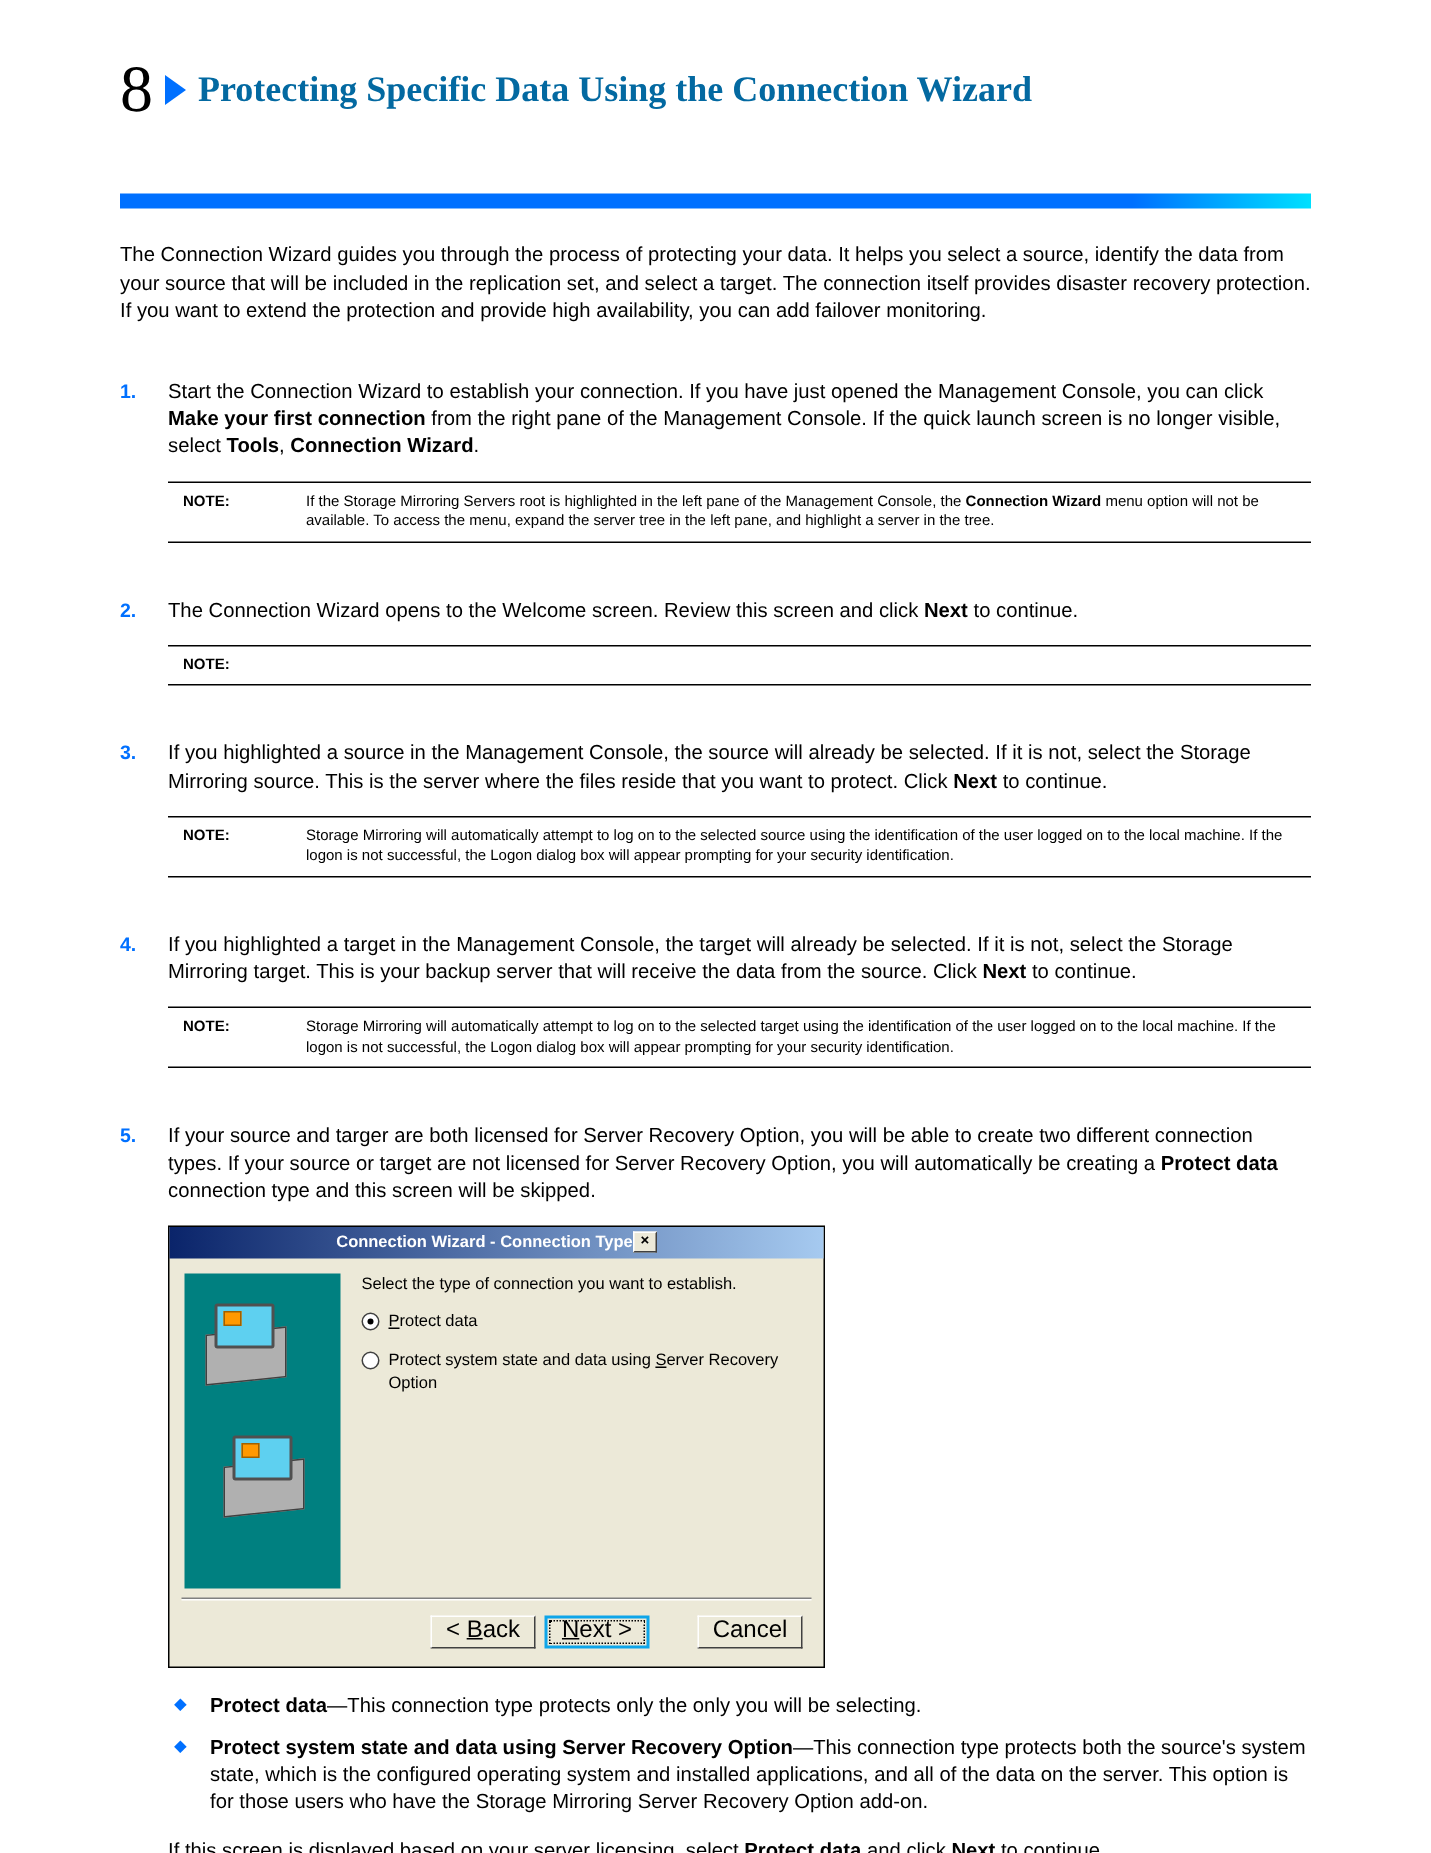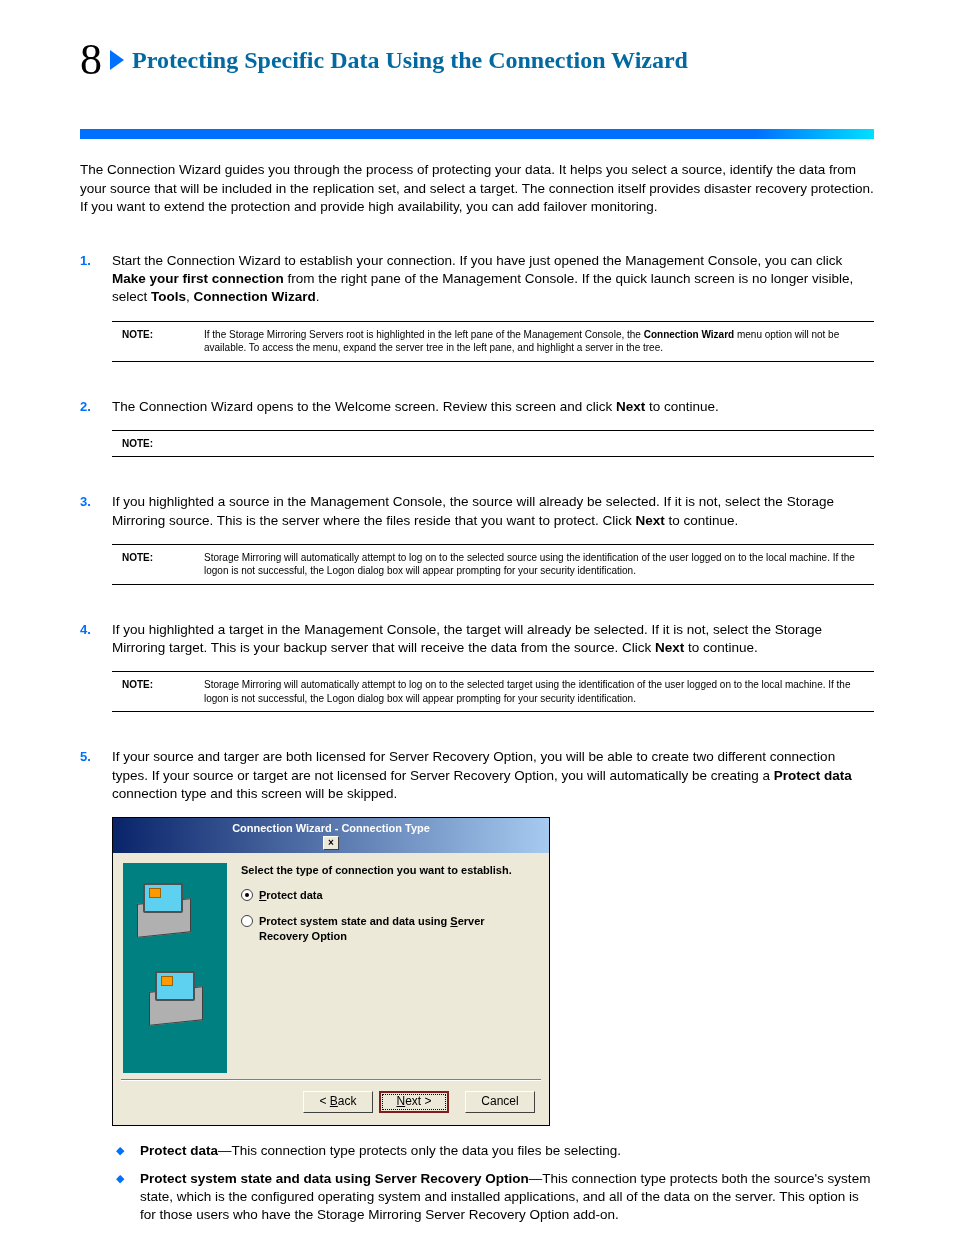--- a/index.html
+++ b/index.html
@@ -90,33 +90,32 @@
   }
   .wizard-title {
     background: linear-gradient(to right, #0a246a, #a6caf0);
     color: #fff;
     font-weight: bold;
     padding: 3px 4px;
     display: flex;
     justify-content: center;
     align-items: center;
     font-size: 11px;
-    flex-direction: column;
   }
   .wizard-close {
     background: #ece9d8;
     color: #000;
     width: 16px; height: 14px;
     font-size: 10px; line-height: 12px;
     text-align: center;
     border: 1px solid #fff;
     border-right-color: #404040; border-bottom-color: #404040;
     font-weight: bold;
   }
-  .wizard-body { display: flex; padding: 10px 14px 6px 10px; gap: 14px; min-height: 222px; font-weight: bold; }
+  .wizard-body { display: flex; padding: 10px 14px 6px 10px; gap: 14px; min-height: 222px; }
   .wizard-side {
     width: 104px; height: 210px;
     background: #008080;
     position: relative;
     flex-shrink: 0;
   }
   .pc {
     position: absolute; width: 60px; height: 54px;
   }
   .pc.top { left: 14px; top: 20px; }
@@ -156,24 +155,24 @@
   .radio-label .u { text-decoration: underline; }
   .wizard-hr { border: none; border-top: 1px solid #808080; border-bottom: 1px solid #fff; margin: 0 8px; }
   .wizard-buttons {
     display: flex; justify-content: flex-end; gap: 6px; padding: 10px 14px 12px;
   }
   .wbtn {
     min-width: 70px; height: 22px;
     background: #ece9d8;
     border: 1px solid #404040;
     border-top-color: #fff; border-left-color: #fff;
-    font-size: 12px; text-align: center; line-height: 18px;
+    font-size: 16px; text-align: center; line-height: 18px;
     position: relative;
   }
-  .wbtn.default { outline: 1px dotted #000; outline-offset: -4px; border: 2px solid #7f1d1d; line-height: 16px; }
+  .wbtn.default { outline: 1px dotted #000; outline-offset: -4px; border: 2px solid #0ea5e9; line-height: 16px; }
   .wbtn .u { text-decoration: underline; }
 </style>
 </head>
 <body>
 
 <div class="chapter-header">
   <span class="chapter-number">8</span>
   <span class="chapter-arrow"></span>
   <span class="chapter-title">Protecting Specific Data Using the Connection Wizard</span>
 </div>
@@ -261,27 +260,27 @@
       <div class="radio-row">
         <span class="radio"></span>
         <span class="radio-label"><span>Protect system state and data using </span><span class="u">S</span><span>erver Recovery Option</span></span>
       </div>
     </div>
   </div>
   <hr class="wizard-hr">
   <div class="wizard-buttons">
     <span class="wbtn"><span>&lt;</span> <span class="u">B</span><span>ack</span></span>
     <span class="wbtn default"><span class="u">N</span><span>ext &gt;</span></span>
-    <span class="wbtn" style="margin-left:10px">Cancel</span>
+    <span class="wbtn" style="margin-left:26px">Cancel</span>
   </div>
 </div>
 
 <ul class="bullets">
   <li>
-    <span class="bold">Protect data</span><span>—This connection type protects only the data you files be selecting.</span>
+    <span class="bold">Protect data</span><span>—This connection type protects only the only you will be selecting.</span>
   </li>
   <li>
     <span class="bold">Protect system state and data using Server Recovery Option</span><span>—This connection type protects both the source's system state, which is the configured operating system and installed applications, and all of the data on the server. This option is for those users who have the Storage Mirroring Server Recovery Option add-on.</span>
   </li>
 </ul>
 
 <p class="post-bullet">
   <span>If this screen is displayed based on your server licensing, select </span><span class="bold">Protect data</span><span> and click </span><span class="bold">Next</span><span> to continue.</span>
 </p>
 

